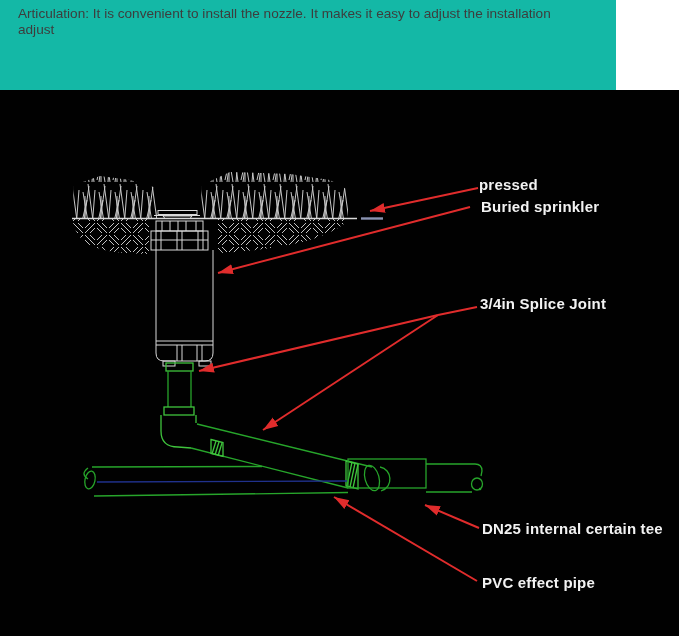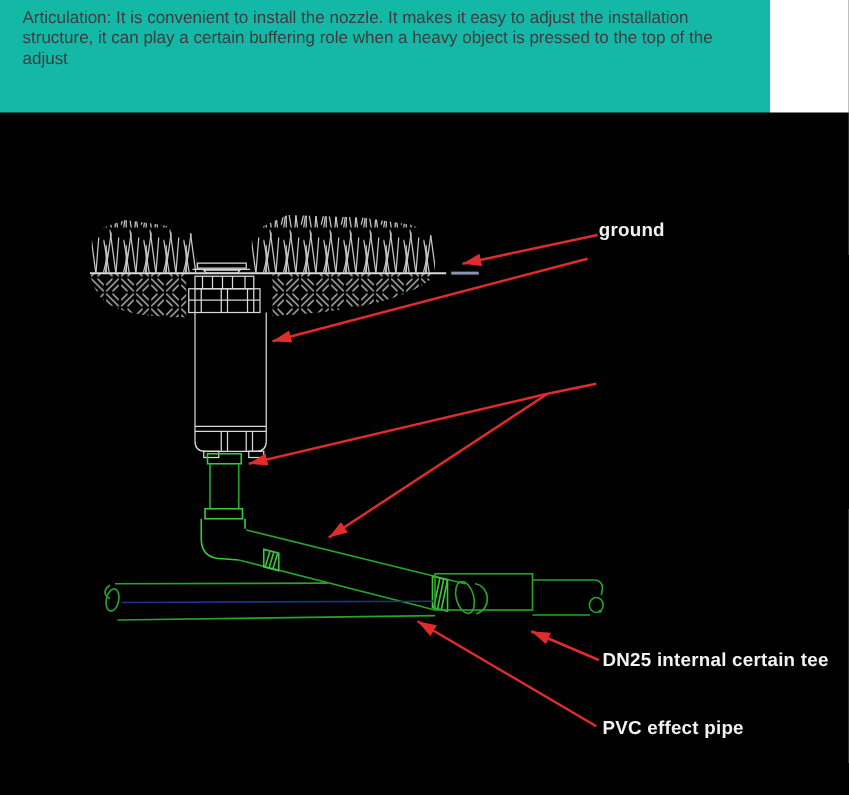--- a/index.html
+++ b/index.html
@@ -34,21 +34,20 @@
   .blu{stroke:var(--water-blue);fill:none;stroke-width:1.4;}
   .gdash{stroke:var(--ground-dash);fill:none;stroke-width:2.4;}
 </style>
 </head>
 <body>
 
 <div class="page">
 
   <div class="header">
     <div>Articulation: It is convenient to install the nozzle. It makes it easy to adjust the installation</div>
-    <div>structure, it can play a certain buffering role when a heavy object is pressed to the top of the</div>
     <div>adjust</div>
   </div>
 
   <div class="diagram">
 
     <svg width="679" height="546" viewBox="0 0 679 546">
       <defs>
         <marker id="arrhead" markerUnits="userSpaceOnUse" markerWidth="17" markerHeight="12" refX="15" refY="6" orient="auto">
           <path d="M0,1 L15,6 L0,11 Z" style="fill:var(--arrow-red);"></path>
         </marker>
@@ -181,18 +180,20 @@
         <line class="redln" x1="478" y1="98" x2="370" y2="121" marker-end="url(#arrhead)"></line>
         <line class="redln" x1="470" y1="117" x2="218" y2="183" marker-end="url(#arrhead)"></line>
         <line class="redln" x1="477" y1="217" x2="438" y2="225"></line>
         <line class="redln" x1="438" y1="225" x2="199" y2="281" marker-end="url(#arrhead)"></line>
         <line class="redln" x1="438" y1="225" x2="263" y2="340" marker-end="url(#arrhead)"></line>
         <line class="redln" x1="479" y1="438" x2="425" y2="415" marker-end="url(#arrhead)"></line>
         <line class="redln" x1="477" y1="491" x2="334" y2="407" marker-end="url(#arrhead)"></line>
       </g>
     </svg>
 
-    <div class="dlabel" id="lbl-ground">ground</div>
+    <div class="dlabel" id="lbl-ground">pressed</div>
+    <div class="dlabel" id="lbl-buried">Buried sprinkler</div>
+    <div class="dlabel" id="lbl-splice">3/4in Splice Joint</div>
     <div class="dlabel" id="lbl-tee">DN25 internal certain tee</div>
     <div class="dlabel" id="lbl-pvc">PVC effect pipe</div>
   </div>
 
 </div>
 
 </body></html>

